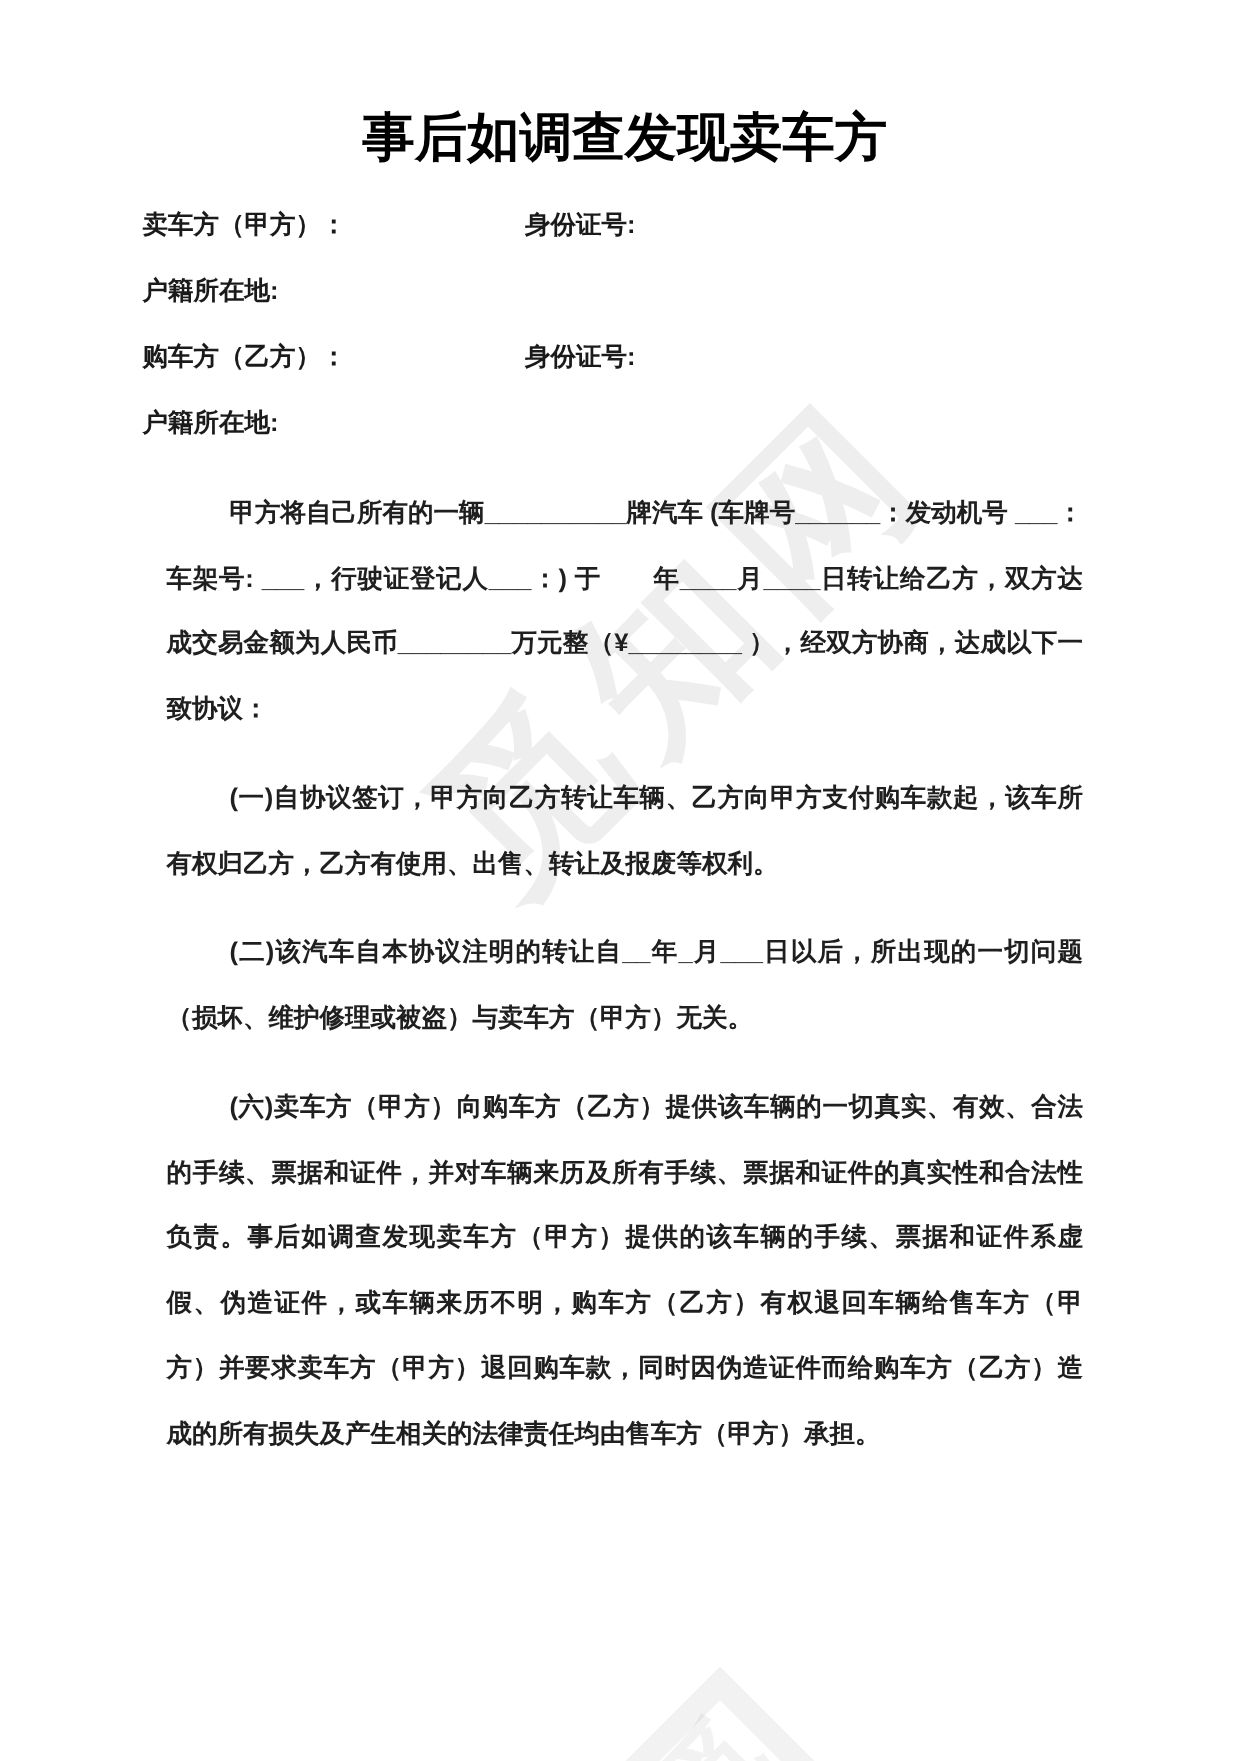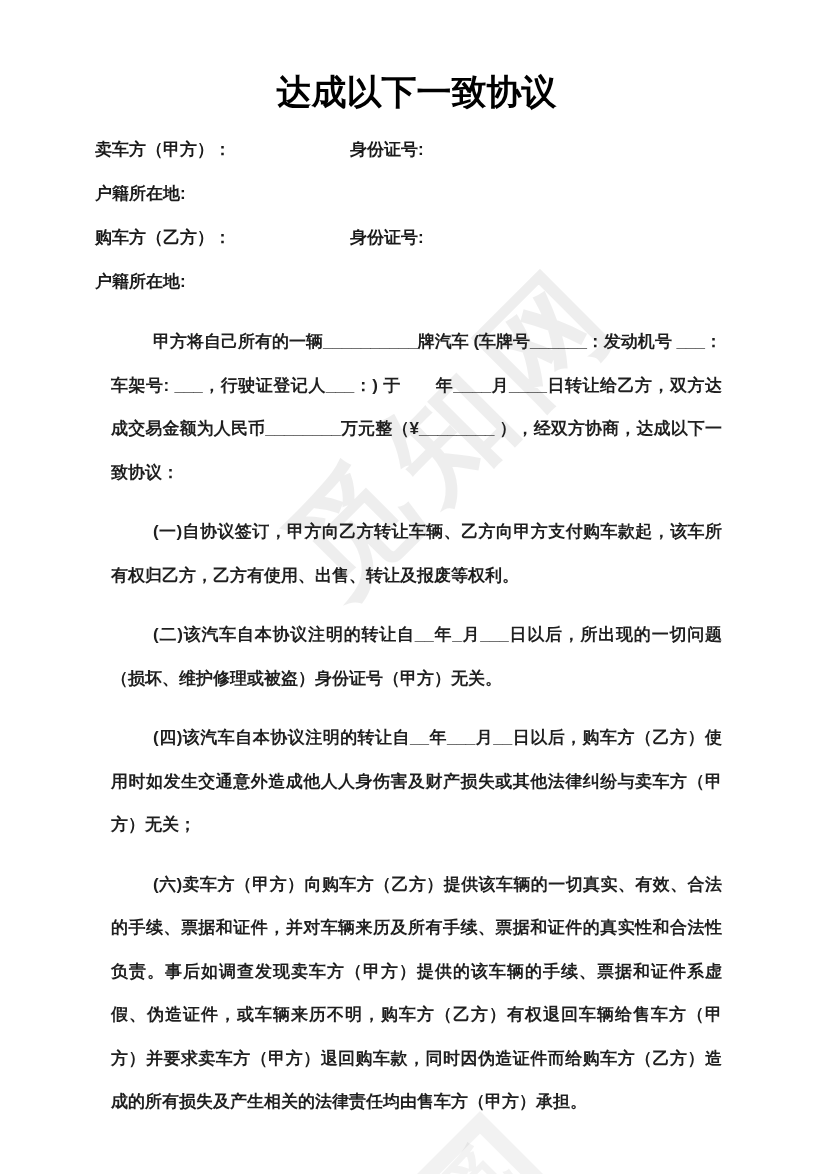--- a/index.html
+++ b/index.html
@@ -100,21 +100,21 @@
 <div class="page">
 
   <div class="watermark-text">觅知网</div>
 
   <div class="watermark-diamond"></div>
 
   <span class="watermark-glyph">觅</span>
 
   <div class="content">
 
-    <h1 class="doc-title">达成以下一致协议</h1>
+    <h1 class="doc-title">事后如调查发现卖车方</h1>
 
     <div class="party-block">
 
       <div class="party-row">
         <span>卖车方（甲方）：</span>
         <span class="id-label">身份证号:</span>
       </div>
 
       <div class="party-row">
         <span>户籍所在地:</span>
@@ -127,19 +127,18 @@
 
       <div class="party-row">
         <span>户籍所在地:</span>
       </div>
 
     </div>
 
     <div class="body-text">
       <p>甲方将自己所有的一辆__________牌汽车 (车牌号______：发动机号 ___：车架号: ___，行驶证登记人___：) 于　　年____月____日转让给乙方，双方达成交易金额为人民币________万元整（¥________ ），经双方协商，达成以下一致协议：</p>
       <p>(一)自协议签订，甲方向乙方转让车辆、乙方向甲方支付购车款起，该车所有权归乙方，乙方有使用、出售、转让及报废等权利。</p>
-      <p>(二)该汽车自本协议注明的转让自__年_月___日以后，所出现的一切问题（损坏、维护修理或被盗）身份证号（甲方）无关。</p>
-      <p>(四)该汽车自本协议注明的转让自__年___月__日以后，购车方（乙方）使用时如发生交通意外造成他人人身伤害及财产损失或其他法律纠纷与卖车方（甲方）无关；</p>
+      <p>(二)该汽车自本协议注明的转让自__年_月___日以后，所出现的一切问题（损坏、维护修理或被盗）与卖车方（甲方）无关。</p>
       <p>(六)卖车方（甲方）向购车方（乙方）提供该车辆的一切真实、有效、合法的手续、票据和证件，并对车辆来历及所有手续、票据和证件的真实性和合法性负责。事后如调查发现卖车方（甲方）提供的该车辆的手续、票据和证件系虚假、伪造证件，或车辆来历不明，购车方（乙方）有权退回车辆给售车方（甲方）并要求卖车方（甲方）退回购车款，同时因伪造证件而给购车方（乙方）造成的所有损失及产生相关的法律责任均由售车方（甲方）承担。</p>
     </div>
 
   </div>
 </div>
 
 </body></html>

